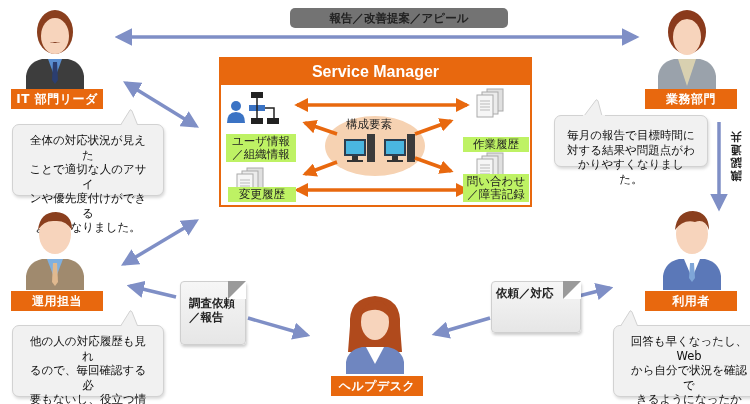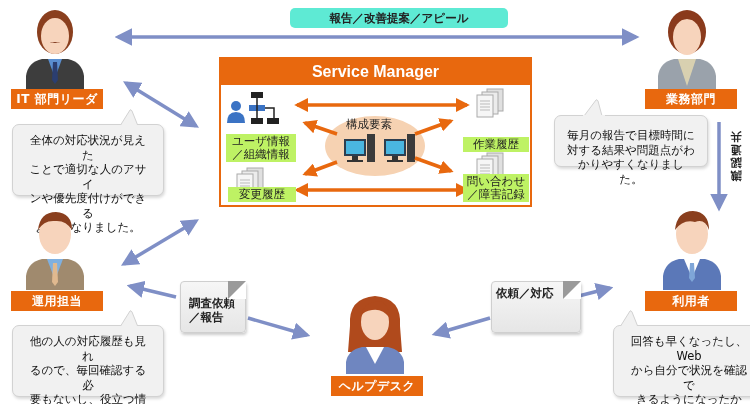--- a/index.html
+++ b/index.html
@@ -19,21 +19,21 @@
     text-align:center; line-height:26px; font-family:"Liberation Sans", sans-serif; }
   .sm-tag { position:absolute; background:#bef264; color:#222; font-size:11.5px; line-height:13px;
     text-align:center; padding:1px 3px; }
   .note-card { position:absolute; background:linear-gradient(#f6f6f6,#e6e6e6); border:1px solid #cfcfcf;
     border-radius:4px; font-size:11.5px; font-weight:bold; line-height:14px; box-sizing:border-box;
     box-shadow:1px 2px 3px rgba(0,0,0,0.2); color:#222; }
   .note-card .fold { position:absolute; right:-1px; top:-1px; width:0; height:0;
     border-left:18px solid #9a9a9a; border-bottom:18px solid transparent; }
   .note-card .fold-bg { position:absolute; right:-1px; top:-1px; width:0; height:0;
     border-right:18px solid #fff; border-top:18px solid #fff; border-left:0; border-bottom:0; }
-  .top-pill { position:absolute; left:290px; top:8px; width:218px; height:20px; background:#5eead4;
+  .top-pill { position:absolute; left:290px; top:8px; width:218px; height:20px; background:#737373;
     border-radius:5px; font-size:11.5px; font-weight:bold; text-align:center; line-height:20px; color:#222; }
   .vlabel { position:absolute; left:728px; top:130px; width:16px; font-size:11px; font-weight:bold;
     line-height:13px; text-align:center; color:#222; }
   .vlabel span { display:block; transform:rotate(180deg); }
 </style>
 </head>
 <body>
 
 <svg class="arrows" viewBox="0 0 750 404">
   <defs>
@@ -191,21 +191,21 @@
   <div>他の人の対応履歴も見れ</div>
   <div>るので、毎回確認する必</div>
   <div>要もないし、役立つ情報</div>
 
 </div>
 <svg class="abs" style="left:118px;top:310px;width:30px;height:18px" viewBox="0 0 30 18">
     <path d="M2,17 L12,1 Q13,0 14,2 L20,17 Z" fill="#f1f1f1" stroke="#d2d2d2"></path>
     <rect x="1" y="16" width="22" height="3" fill="#f1f1f1"></rect>
   </svg>
 
-<div class="note-card" style="left:180px;top:281px;width:66px;height:52px;padding:14px 0 0 8px;">
+<div class="note-card" style="left:180px;top:281px;width:66px;height:64px;padding:14px 0 0 8px;">
   <div class="fold-bg"></div>
   <div class="fold"></div>
   <div>調査依頼</div>
   <div>／報告</div>
 </div>
 
 <svg class="person" style="left:342px;top:290px;width:66px;height:84px" viewBox="0 0 66 84">
   <path d="M8,36 Q6,8 33,6 Q60,8 58,36 L60,62 L6,62 Z" fill="#b04a1c"></path>
   <path d="M4,84 L4,72 Q6,60 20,57 L46,57 Q60,60 62,72 L62,84 Z" fill="#6f86c0"></path>
   <path d="M24,57 L33,74 L42,57 Z" fill="#ffffff"></path>

